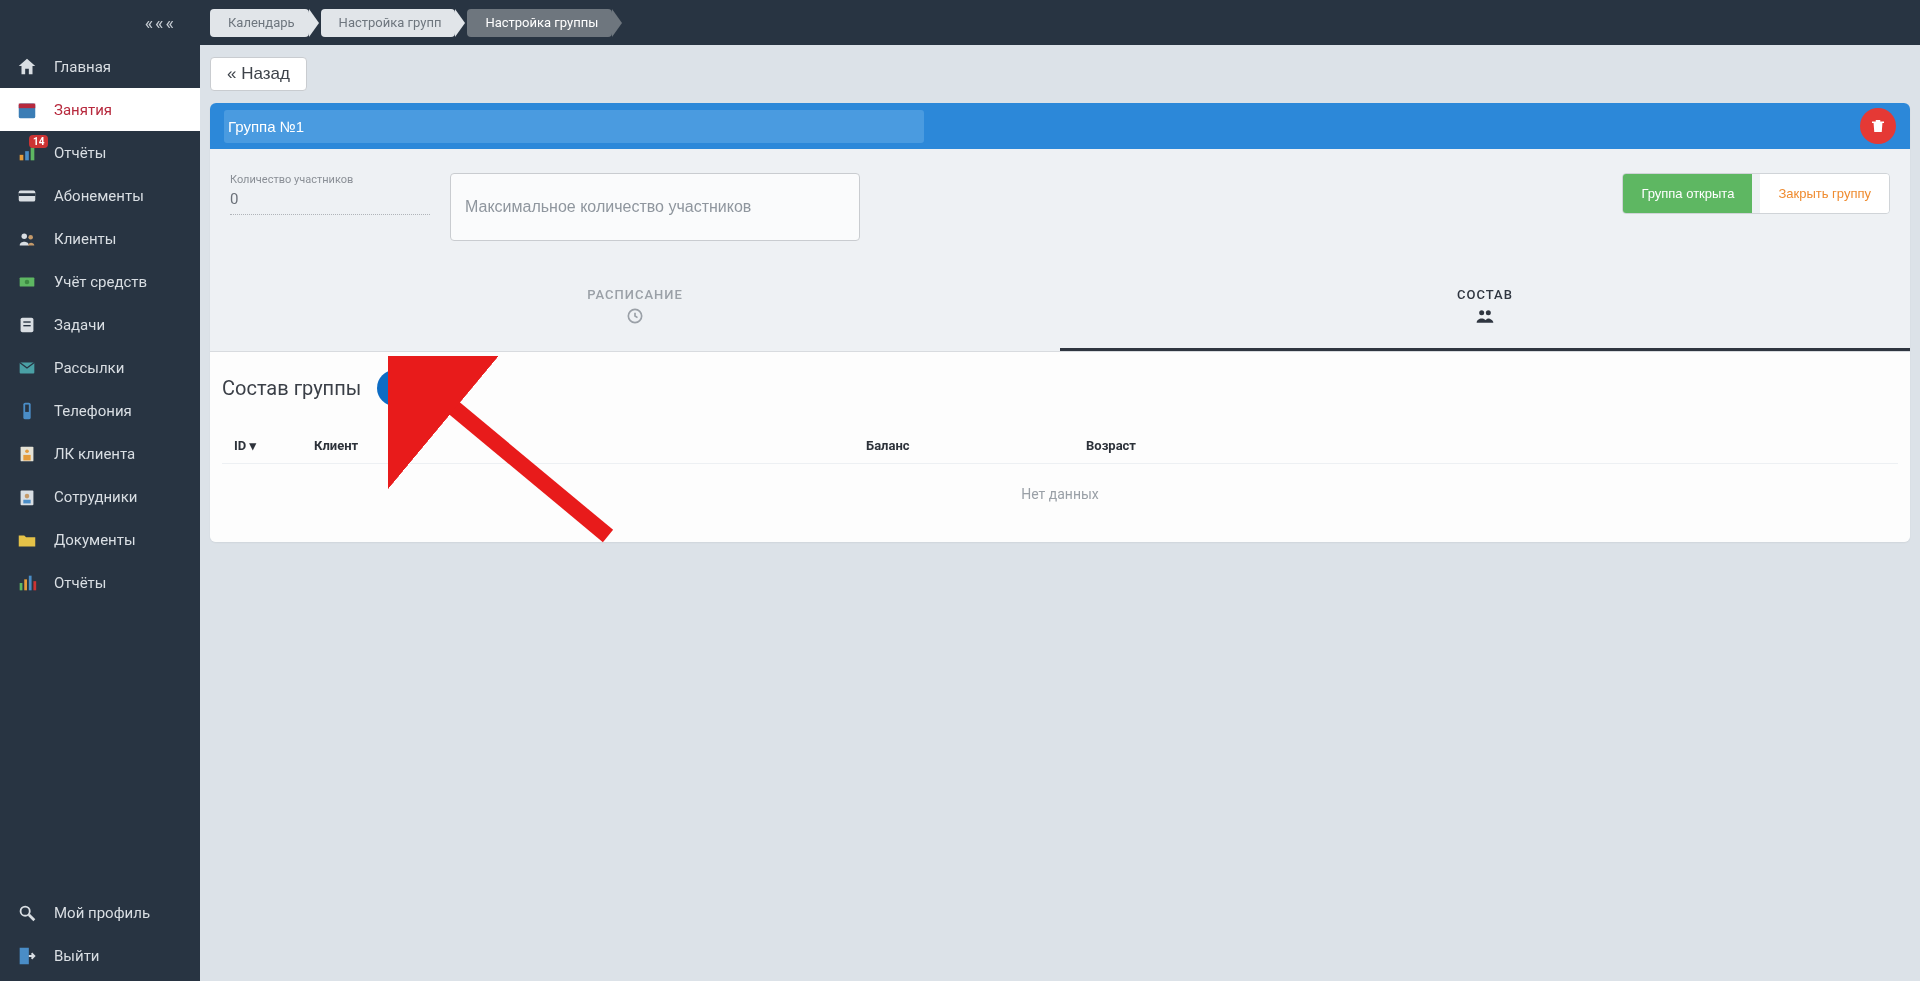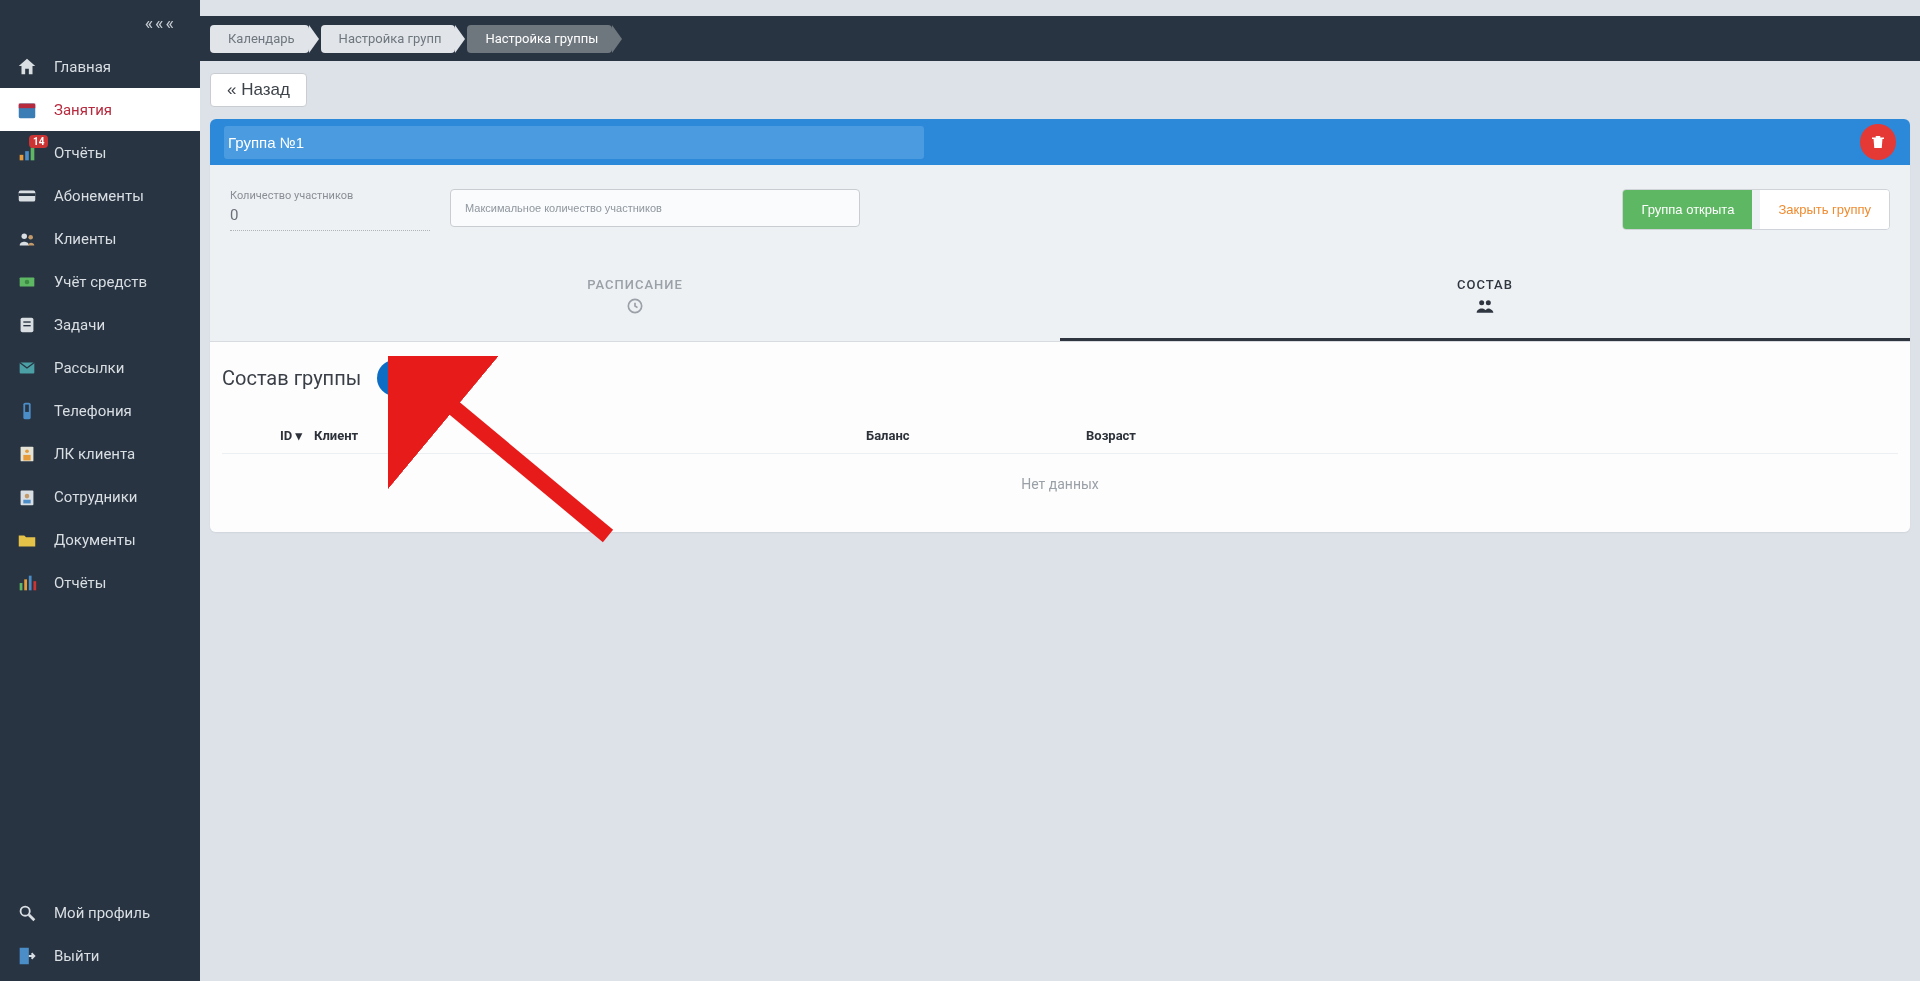--- a/index.html
+++ b/index.html
@@ -61,21 +61,21 @@
   background: #cc3333;
   color: #fff;
   font-size: 10px;
   border-radius: 4px;
   padding: 1px 4px;
   font-weight: bold;
 }
 .sidebar-footer { margin-top: auto; padding-bottom: 4px; }
 
 
-.main { flex: 1; display: flex; flex-direction: column; margin-top: 16px; }
+.main { flex: 1; display: flex; flex-direction: column; }
 .topbar {
   height: 45px;
   background: #283442;
   display: flex;
   align-items: center;
   padding-left: 10px;
 }
 .breadcrumb {
   display: flex;
   align-items: center;
@@ -176,22 +176,22 @@
 .count-value {
   font-size: 15px;
   color: #6a7078;
   padding: 4px 0 6px 0;
   border-bottom: 1px dotted #b0b4b9;
 }
 .max-input {
   flex: 0 0 410px;
   border: 1px solid #c9ccd0;
   border-radius: 4px;
-  padding: 12px 14px;
-  font-size: 11px;
+  padding: 24px 14px;
+  font-size: 16px;
   background: #fafbfc;
   color: #333;
 }
 .max-input::placeholder { color: #8f969e; }
 
 .status-btns {
   margin-left: auto;
   display: flex;
   gap: 8px;
   border: 1px solid #d0d4d8;
@@ -268,21 +268,21 @@
 .table {
   margin-top: 22px;
 }
 .table-head {
   display: flex;
   padding: 10px 12px;
   font-size: 13px;
   font-weight: bold;
   color: #2d323a;
 }
-.th-id { width: 80px; text-align: right; padding-right: 12px; }
+.th-id { width: 80px; text-align: left; padding-right: 4px; }
 .th-client { width: 552px; }
 .th-balance { width: 220px; }
 .th-age { width: 200px; }
 .table-empty {
   text-align: center;
   padding: 22px 0;
   color: #9aa0a7;
   font-size: 14px;
   border-top: 1px solid #edf0f3;
 }

